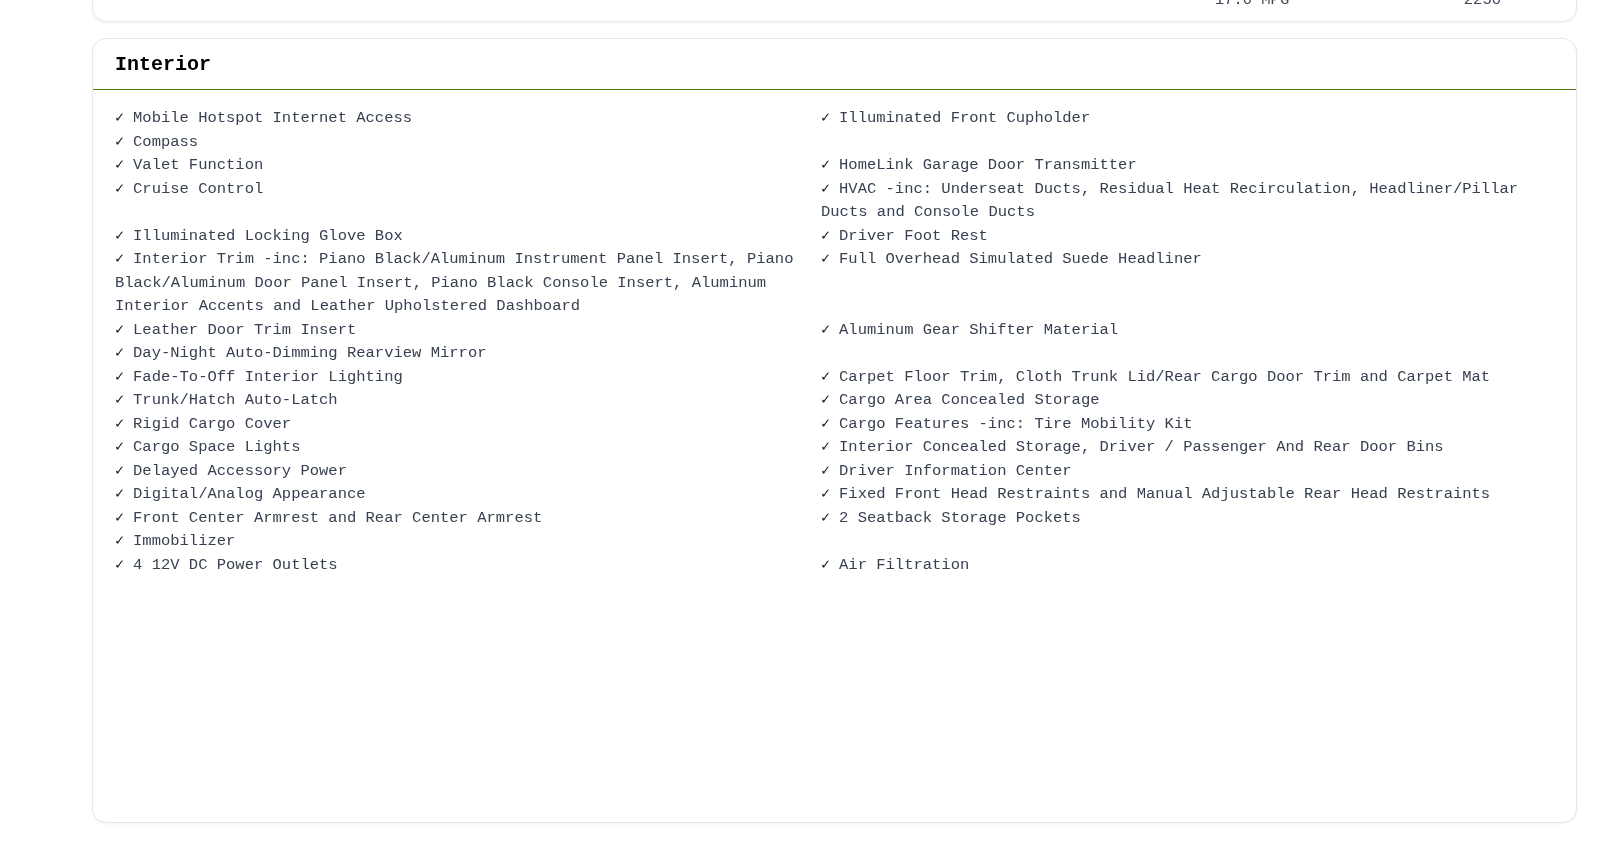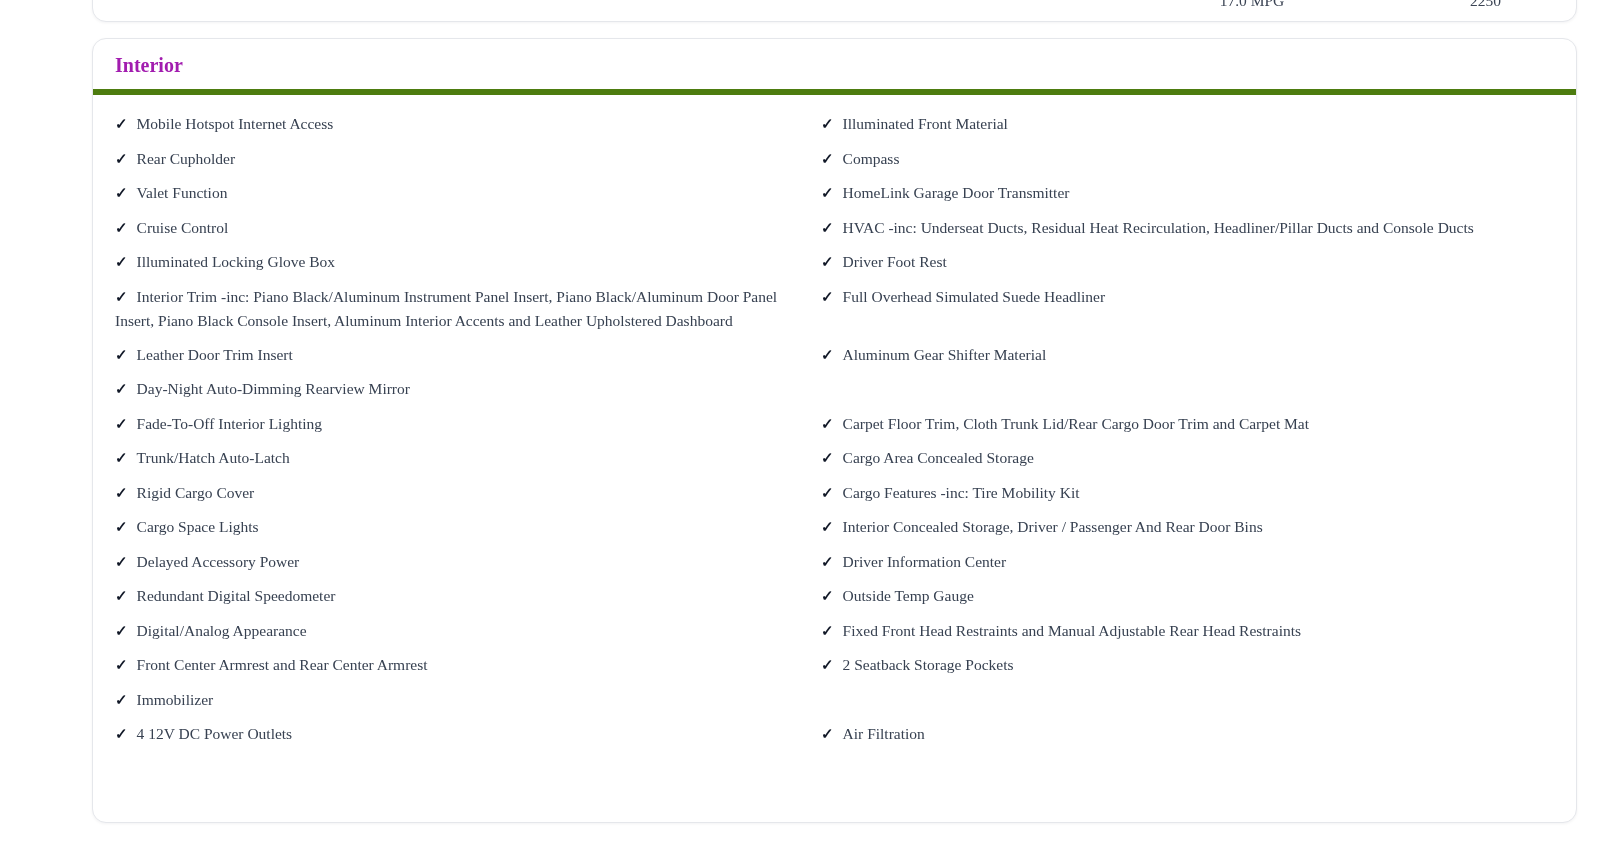--- a/index.html
+++ b/index.html
@@ -3,21 +3,21 @@
 <meta charset="utf-8">
 <style>
   * { margin: 0; padding: 0; box-sizing: border-box; }
   html, body { width: 1600px; height: 849px; background: #ffffff; }
   .page {
     position: relative;
     width: 1600px;
     height: 849px;
     background: #ffffff;
     overflow: hidden;
-    font-family: Liberation Serif, serif;
+    font-family: Liberation Mono, monospace;
   }
   .card {
     position: absolute;
     left: 92px;
     width: 1485px;
     background: #ffffff;
     border: 1px solid #e5e7eb;
     border-radius: 14px;
     box-shadow: 0 1px 3px rgba(16, 24, 40, 0.05);
   }
@@ -47,28 +47,27 @@
   
   .interior-card {
     top: 38px;
     height: 785px;
   }
   .card-title {
     padding: 14px 24px 12px 22px;
     font-size: 20px;
     line-height: 24px;
     font-weight: 700;
-    color: #a21caf;
-    border-bottom: 6px solid #4d7c0f;
+    color: #000000;
+    border-bottom: 1px solid #4d7c0f;
   }
   .feature-list {
     padding: 17px 24px 18px 22px;
     display: grid;
     grid-template-columns: 1fr;
-    row-gap: 10px;
   }
   .feature-row {
     display: grid;
     grid-template-columns: 707fr 732fr;
     align-items: start;
   }
   .feature-item {
     font-size: 15.5px;
     line-height: 23.5px;
     color: #374151;
@@ -91,25 +90,24 @@
       <span class="top-val mpg">17.0 MPG</span>
       <span class="top-val num">2250</span>
     </div>
   </section>
 
   <section class="card interior-card">
     <h2 class="card-title">Interior</h2>
     <div class="feature-list" id="feature-list">
   <div class="feature-row">
     <div class="feature-item"><span class="check">✓</span><span class="feature-text">Mobile Hotspot Internet Access</span></div>
-    <div class="feature-item"><span class="check">✓</span><span class="feature-text">Illuminated Front Material</span></div>
+    <div class="feature-item"><span class="check">✓</span><span class="feature-text">Illuminated Front Cupholder</span></div>
   </div>
 
   <div class="feature-row">
-    <div class="feature-item"><span class="check">✓</span><span class="feature-text">Rear Cupholder</span></div>
     <div class="feature-item"><span class="check">✓</span><span class="feature-text">Compass</span></div>
   </div>
 
   <div class="feature-row">
     <div class="feature-item"><span class="check">✓</span><span class="feature-text">Valet Function</span></div>
     <div class="feature-item"><span class="check">✓</span><span class="feature-text">HomeLink Garage Door Transmitter</span></div>
   </div>
 
   <div class="feature-row">
     <div class="feature-item"><span class="check">✓</span><span class="feature-text">Cruise Control</span></div>
@@ -154,24 +152,20 @@
   <div class="feature-row">
     <div class="feature-item"><span class="check">✓</span><span class="feature-text">Cargo Space Lights</span></div>
     <div class="feature-item"><span class="check">✓</span><span class="feature-text">Interior Concealed Storage, Driver / Passenger And Rear Door Bins</span></div>
   </div>
 
   <div class="feature-row">
     <div class="feature-item"><span class="check">✓</span><span class="feature-text">Delayed Accessory Power</span></div>
     <div class="feature-item"><span class="check">✓</span><span class="feature-text">Driver Information Center</span></div>
   </div>
 
-  <div class="feature-row">
-    <div class="feature-item"><span class="check">✓</span><span class="feature-text">Redundant Digital Speedometer</span></div>
-    <div class="feature-item"><span class="check">✓</span><span class="feature-text">Outside Temp Gauge</span></div>
-  </div>
 
   <div class="feature-row">
     <div class="feature-item"><span class="check">✓</span><span class="feature-text">Digital/Analog Appearance</span></div>
     <div class="feature-item"><span class="check">✓</span><span class="feature-text">Fixed Front Head Restraints and Manual Adjustable Rear Head Restraints</span></div>
   </div>
 
   <div class="feature-row">
     <div class="feature-item"><span class="check">✓</span><span class="feature-text">Front Center Armrest and Rear Center Armrest</span></div>
     <div class="feature-item"><span class="check">✓</span><span class="feature-text">2 Seatback Storage Pockets</span></div>
   </div>

